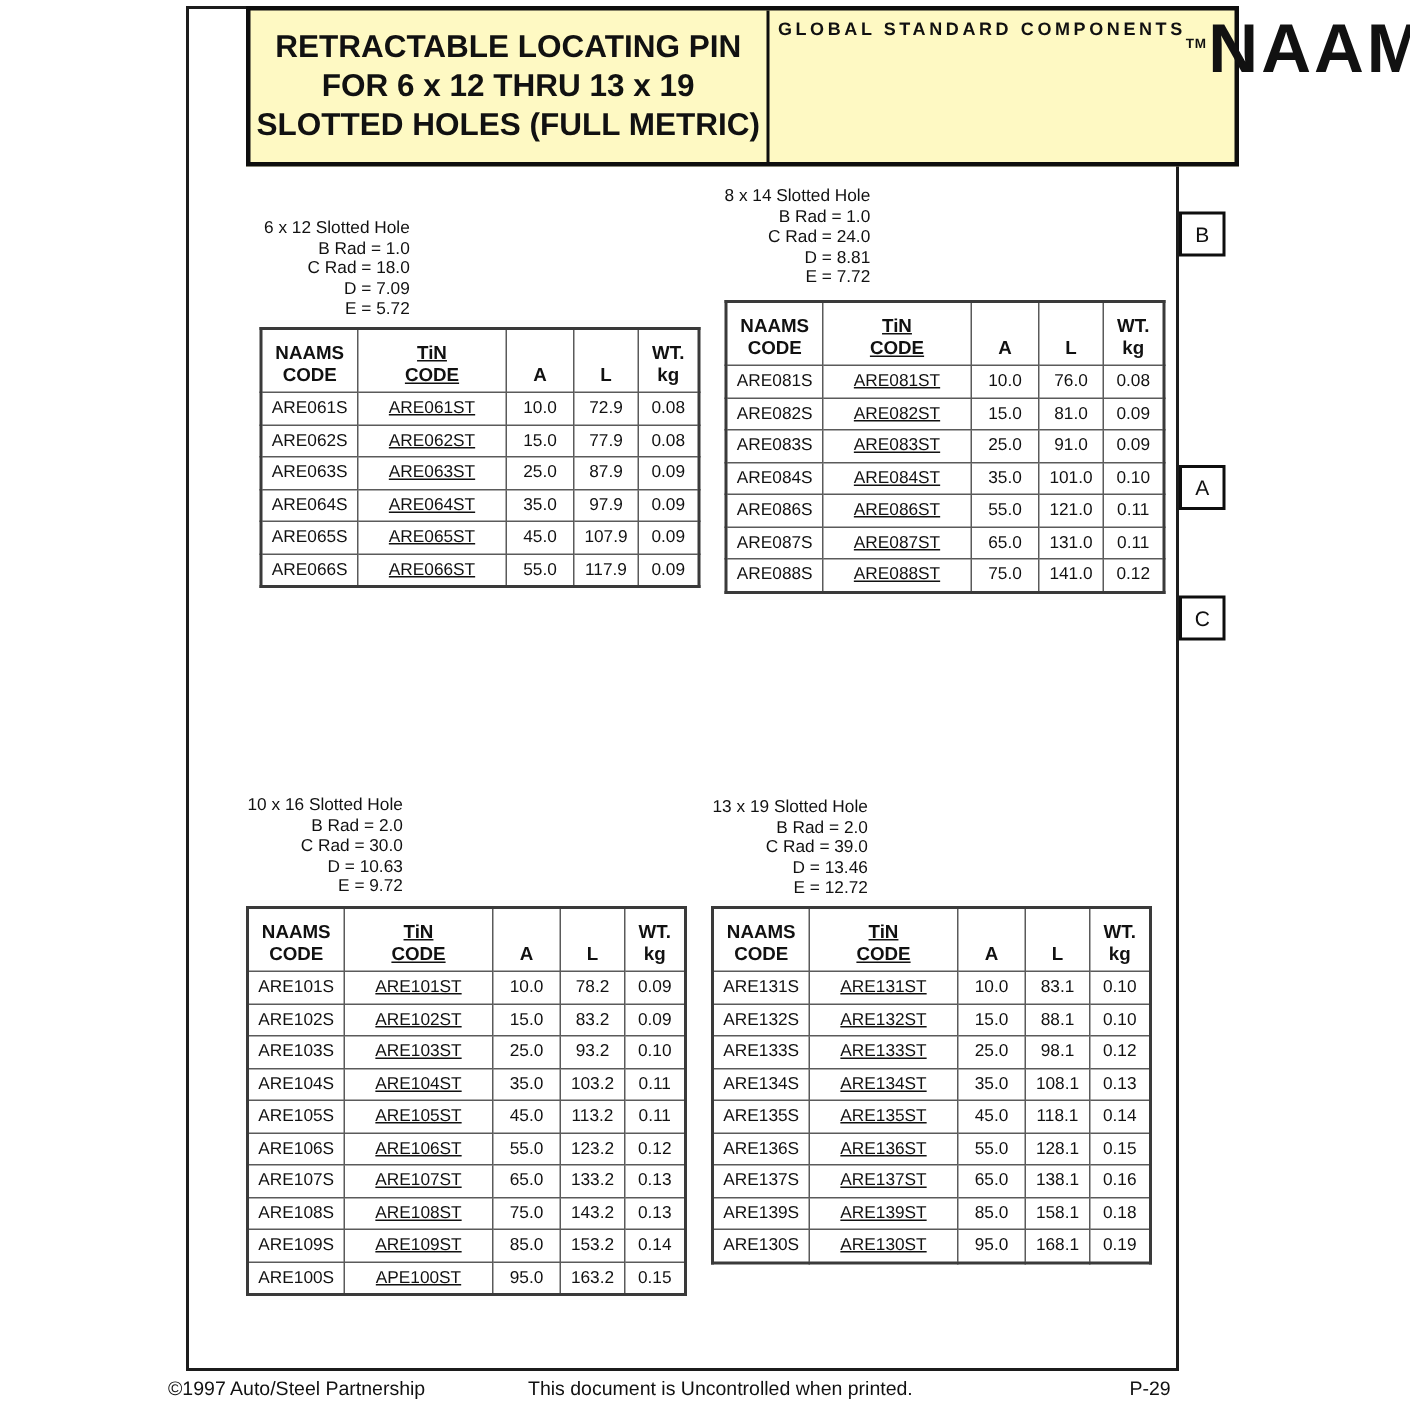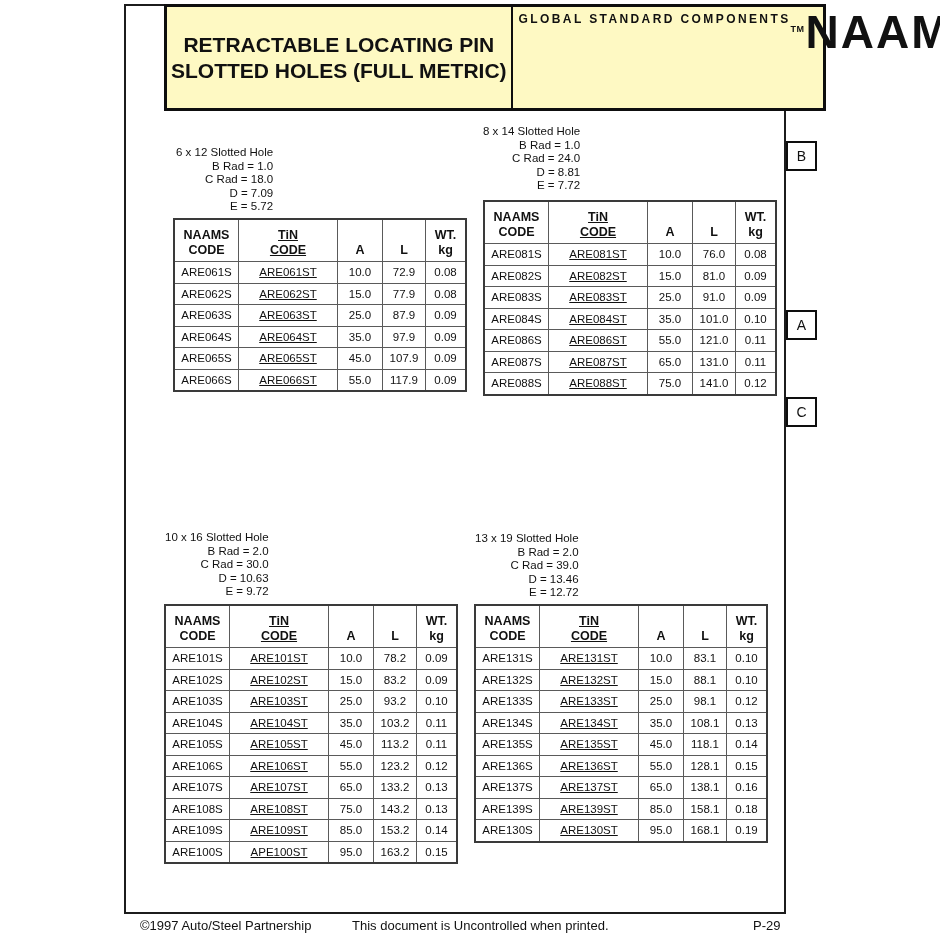--- a/index.html
+++ b/index.html
@@ -41,20 +41,21 @@
   .footer-text{font-size:13px;top:918px;white-space:nowrap;}
 </style>
 </head>
 <body>
 
 <div class="abs" id="page-frame"></div>
 
 <div class="abs" id="header-box">
   <div id="title-cell">
     <div class="title-line">RETRACTABLE LOCATING PIN</div>
+    <div class="title-line">FOR 6 x 12 THRU 13 x 19</div>
     <div class="title-line">SLOTTED HOLES (FULL METRIC)</div>
   </div>
   <div id="logo-cell">
     <div id="brand-tagline">GLOBAL STANDARD COMPONENTS</div>
     <div id="naams-row">
       <span id="tm-mark">TM</span>
       <span id="naams-text">NAAMS</span>
       <span id="globe-wrap">
         <svg width="48" height="44" viewBox="0 0 48 44">
           <ellipse cx="24" cy="22" rx="22" ry="20.5" fill="#fff" stroke="#0e0e0e" stroke-width="2"></ellipse>
@@ -392,15 +393,15 @@
           <td class="c0">ARE130S</td>
           <td class="c1">ARE130ST</td>
           <td class="c2">95.0</td>
           <td class="c3">168.1</td>
           <td class="c4">0.19</td>
         </tr>
       </tbody>
     </table>
 </div>
 
-<div class="abs footer-text" style="left:140px">©1997 Auto/Steel Partnership</div>
+<div class="abs footer-text" style="left:112px">©1997 Auto/Steel Partnership</div>
 <div class="abs footer-text" style="left:352px">This document is Uncontrolled when printed.</div>
 <div class="abs footer-text" style="left:753px">P-29</div>
 
 </body></html>

